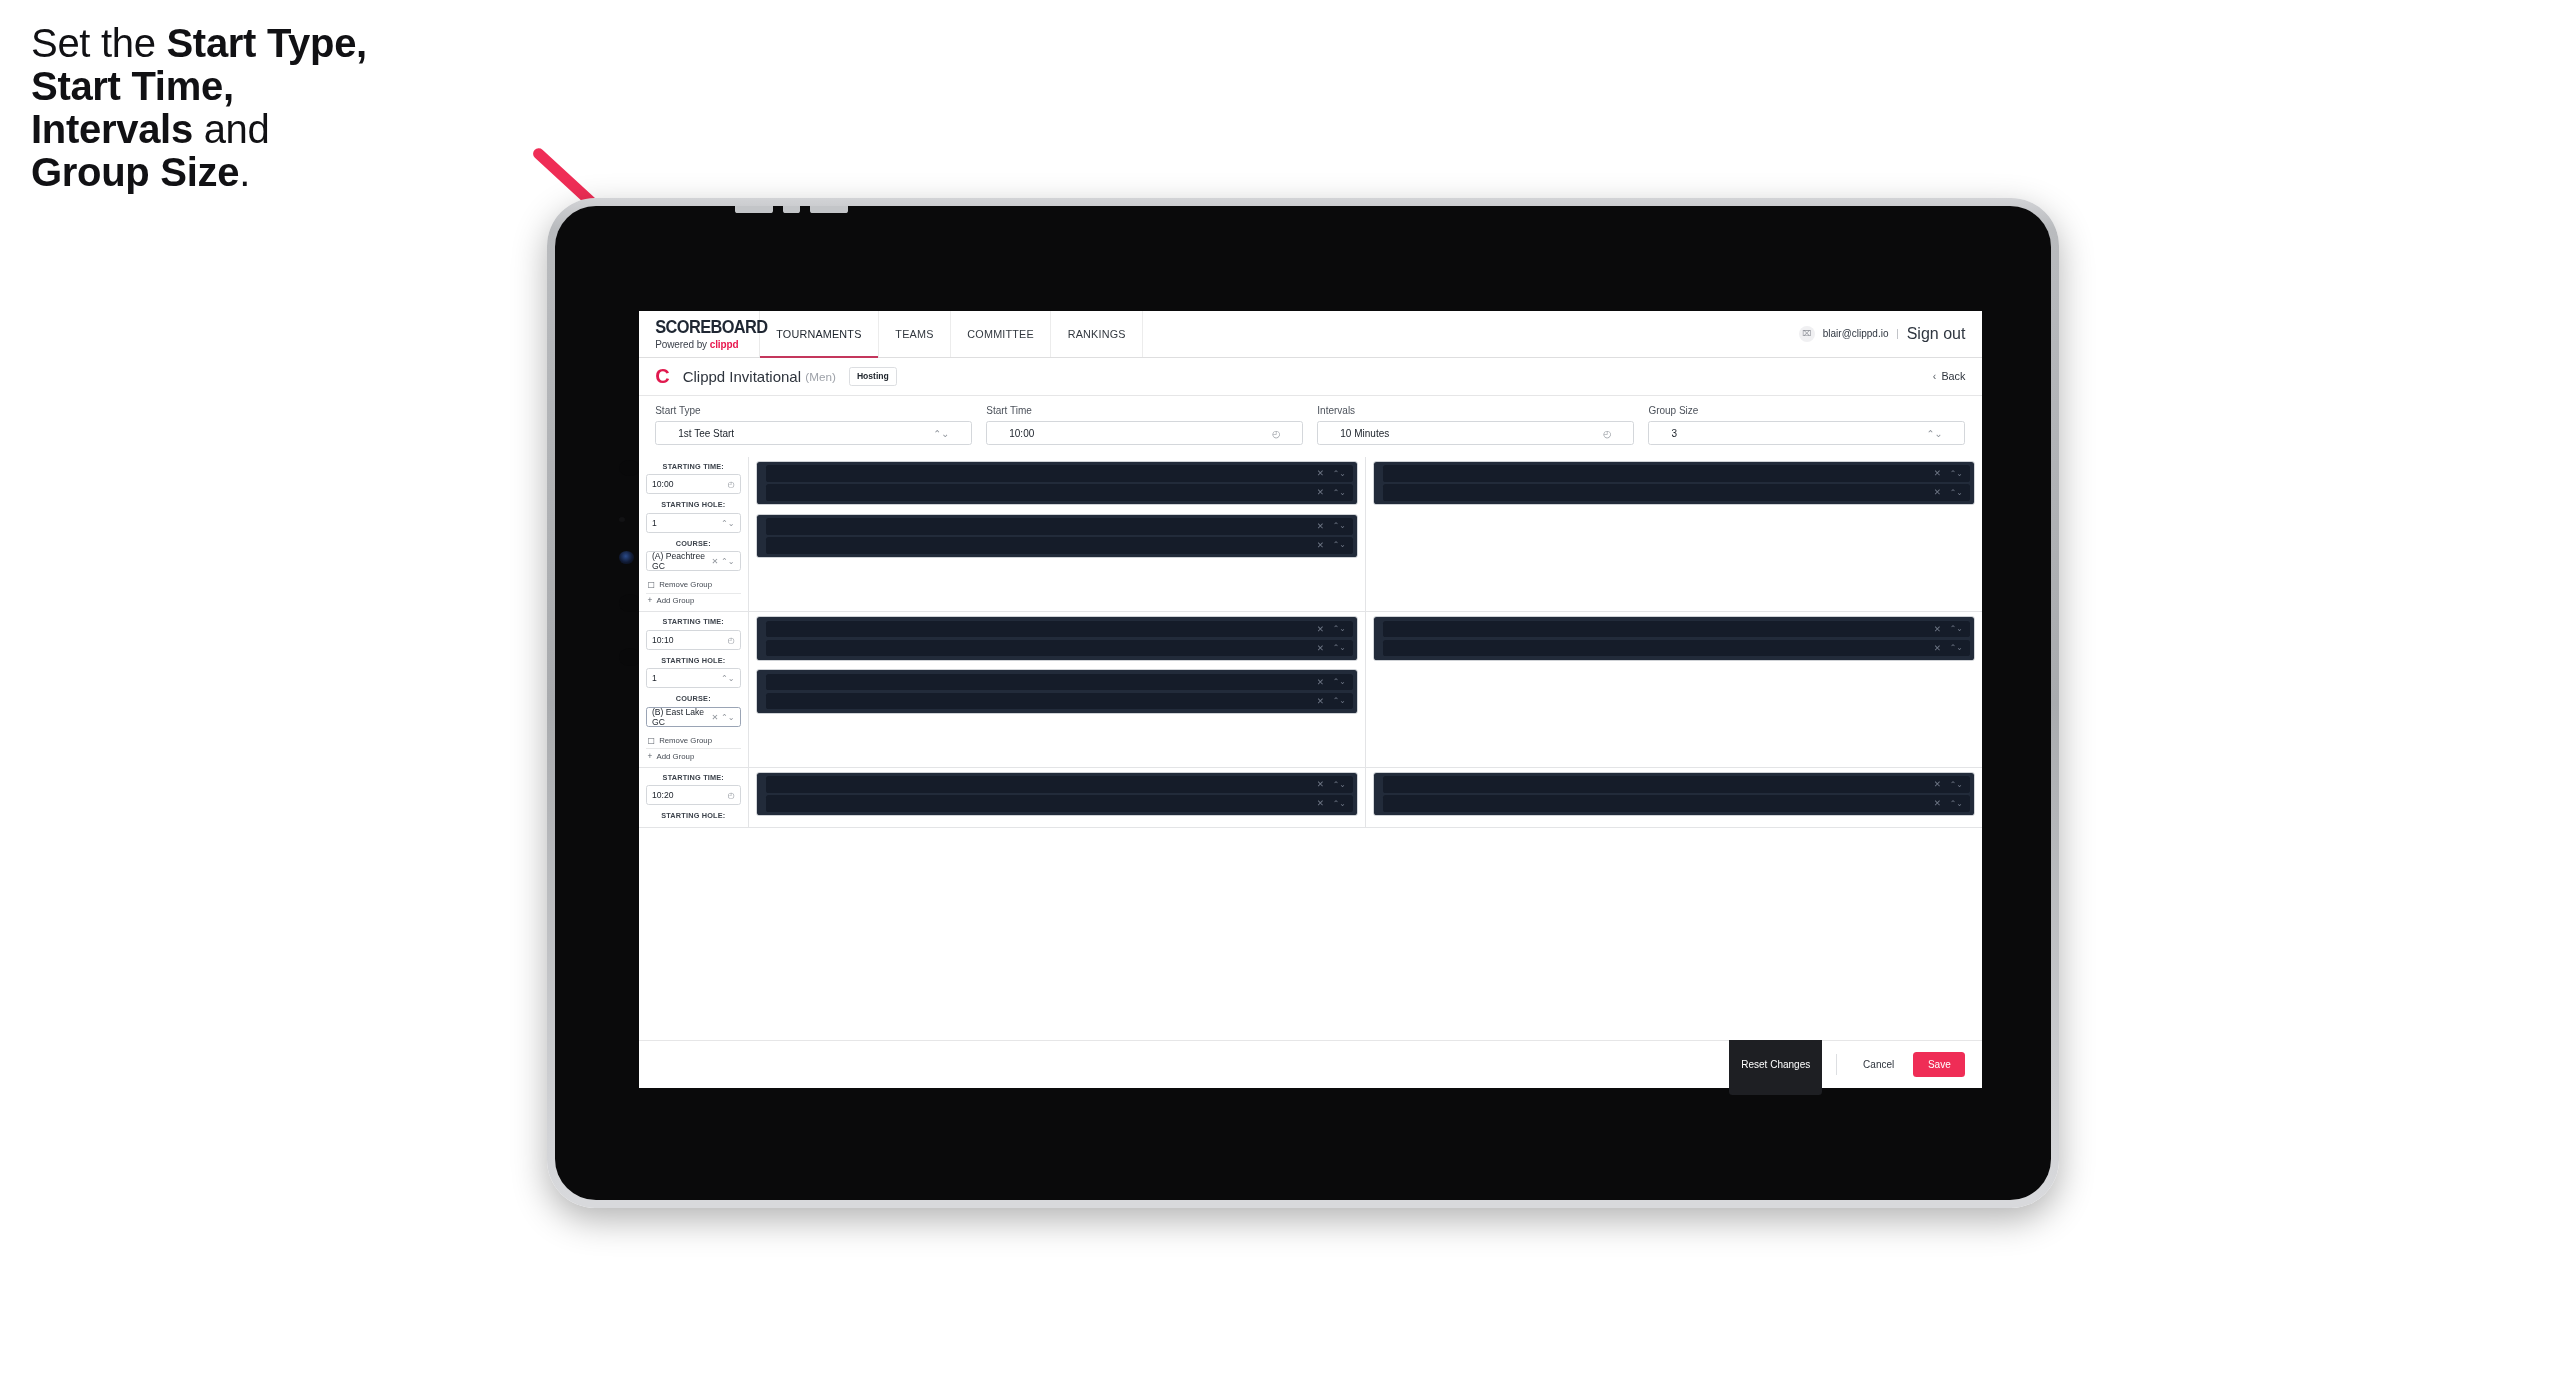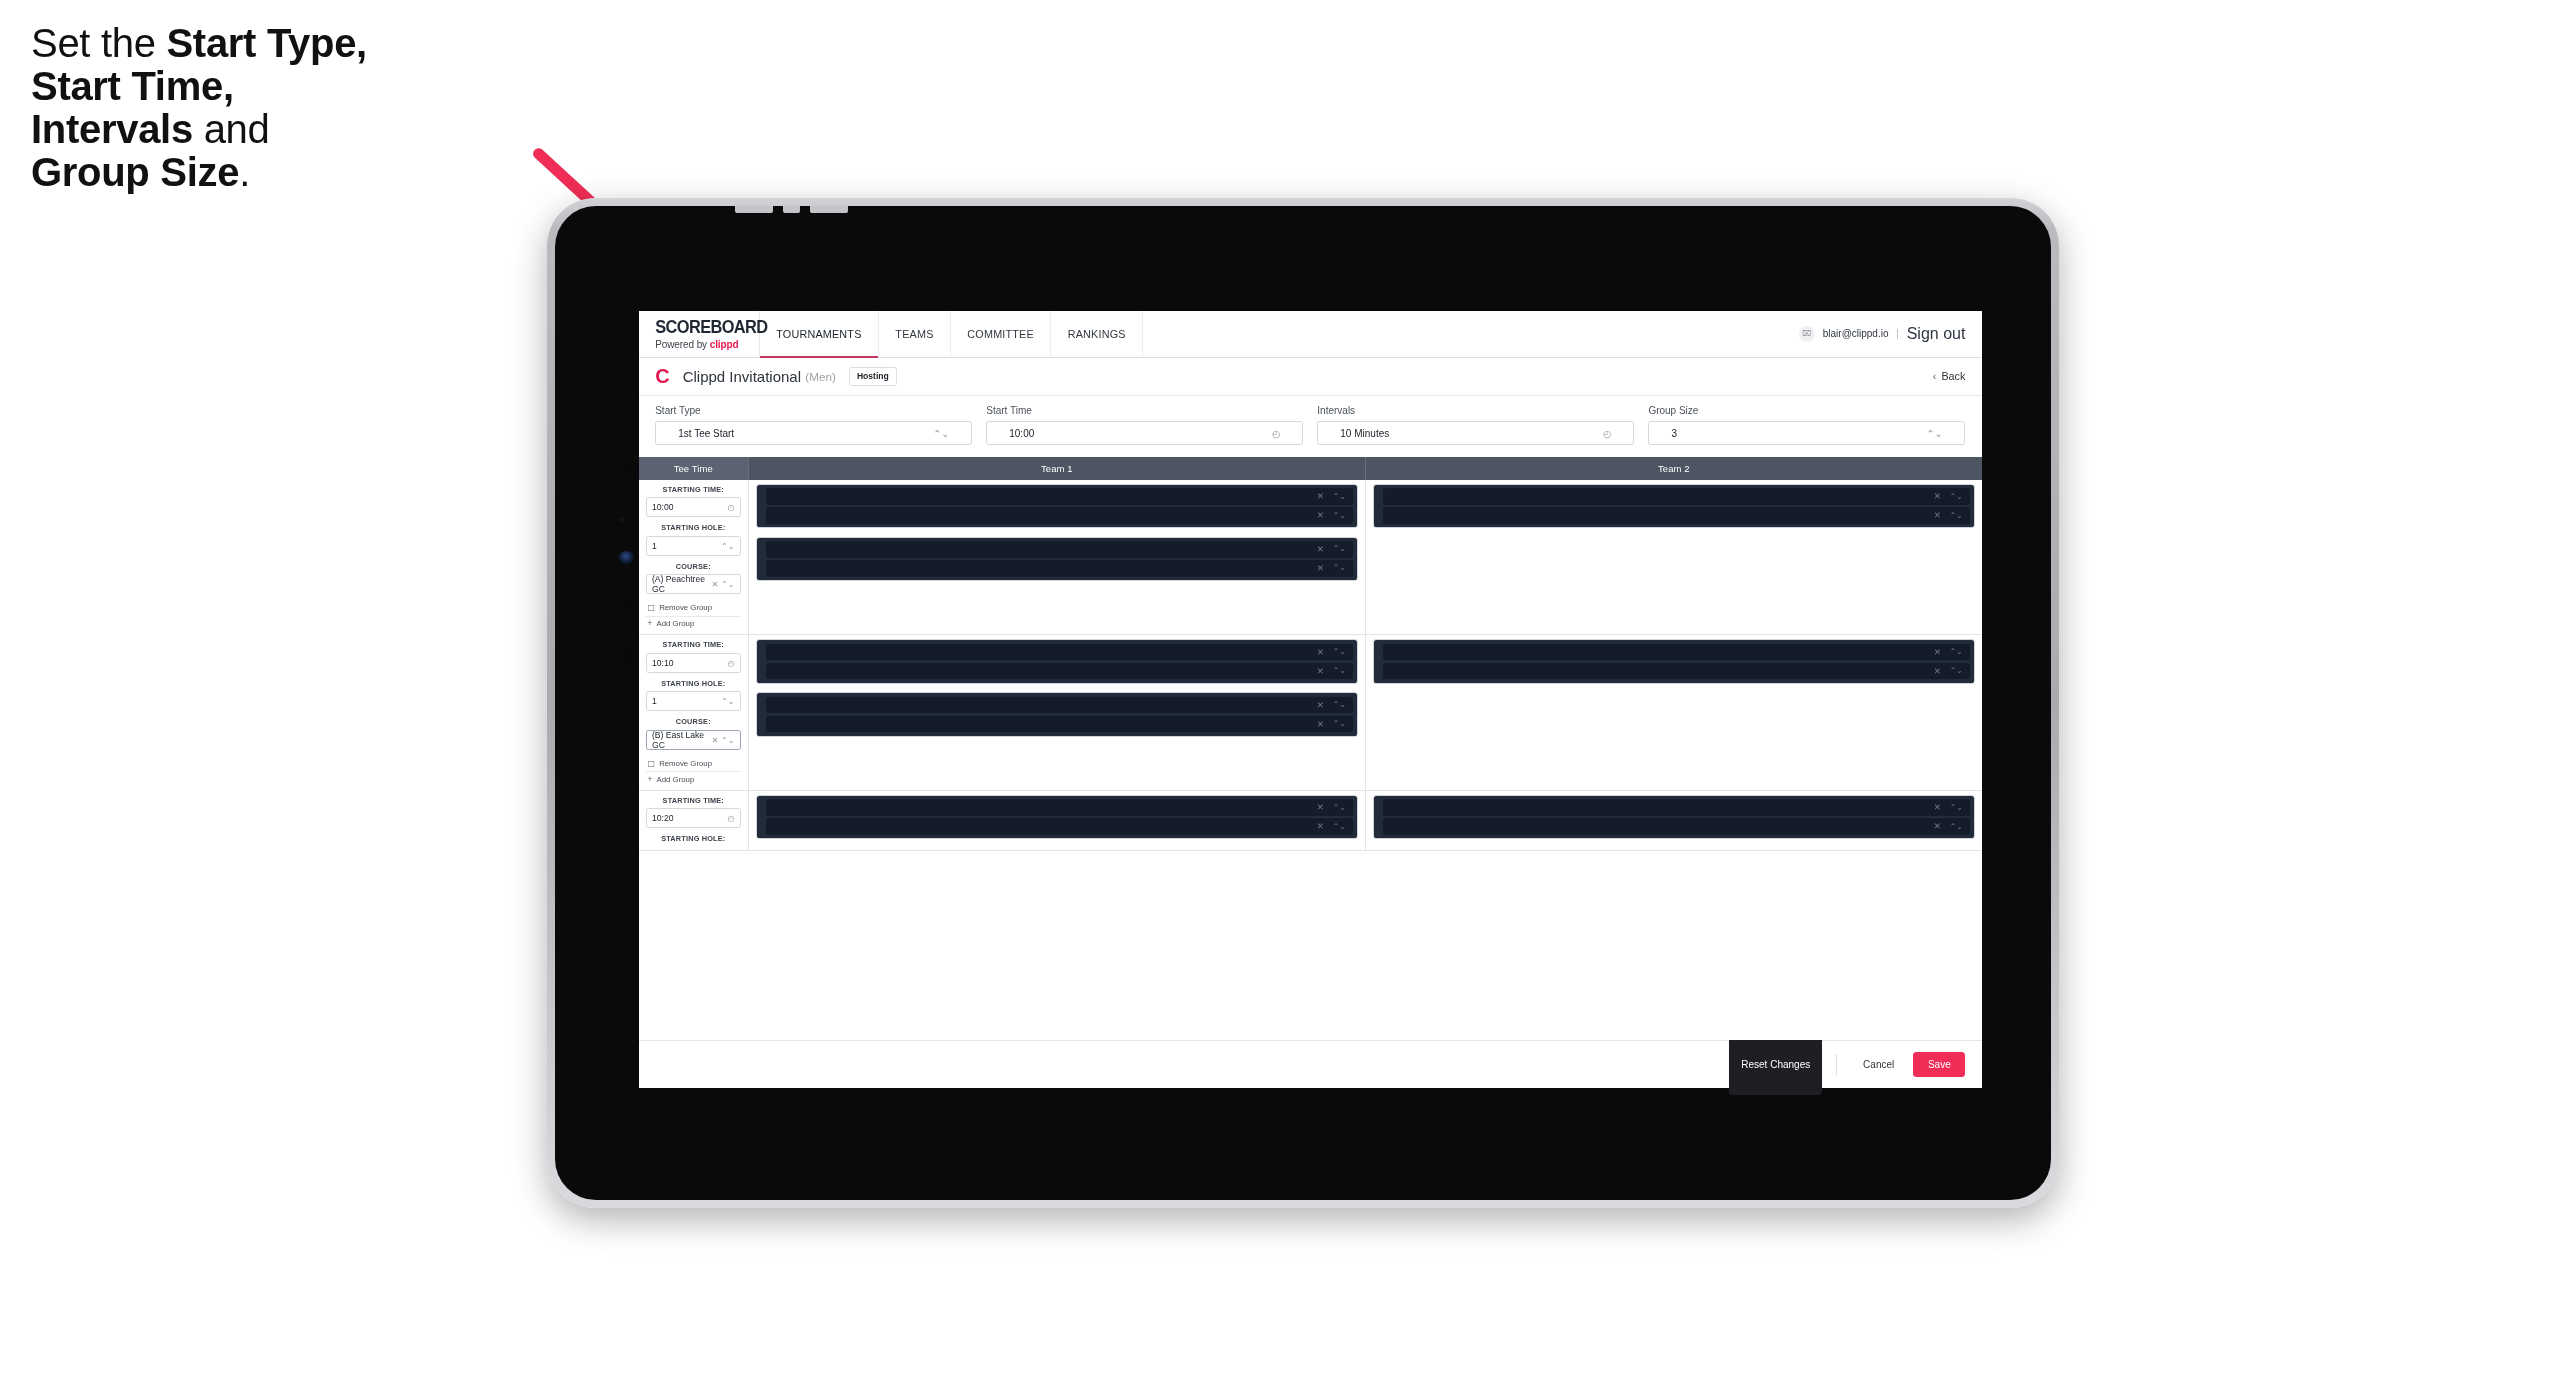--- a/index.html
+++ b/index.html
@@ -305,25 +305,20 @@
           </div>
           <div class="ctrl">
             <span class="ctrl-label">Group Size</span>
             <div class="ctrl-field">
               <span class="ctrl-val">3</span>
               <span class="ctrl-ic">⌃⌄</span>
             </div>
           </div>
         </div>
 
-        <div class="thead">
-          <div class="th tee">Tee Time</div>
-          <div class="th team1">Team 1</div>
-          <div class="th team2">Team 2</div>
-        </div>
 
         <div class="tbody" id="tee-rows">
             <div class="trow">
               <div class="cell-tee">
                 <div class="ft-label">STARTING TIME:</div>
                 <div class="ft-field">
                   <span class="ft-val">10:00</span>
                   <span class="ft-ic">◴</span>
                 </div>
                 <div class="ft-label">STARTING HOLE:</div>

